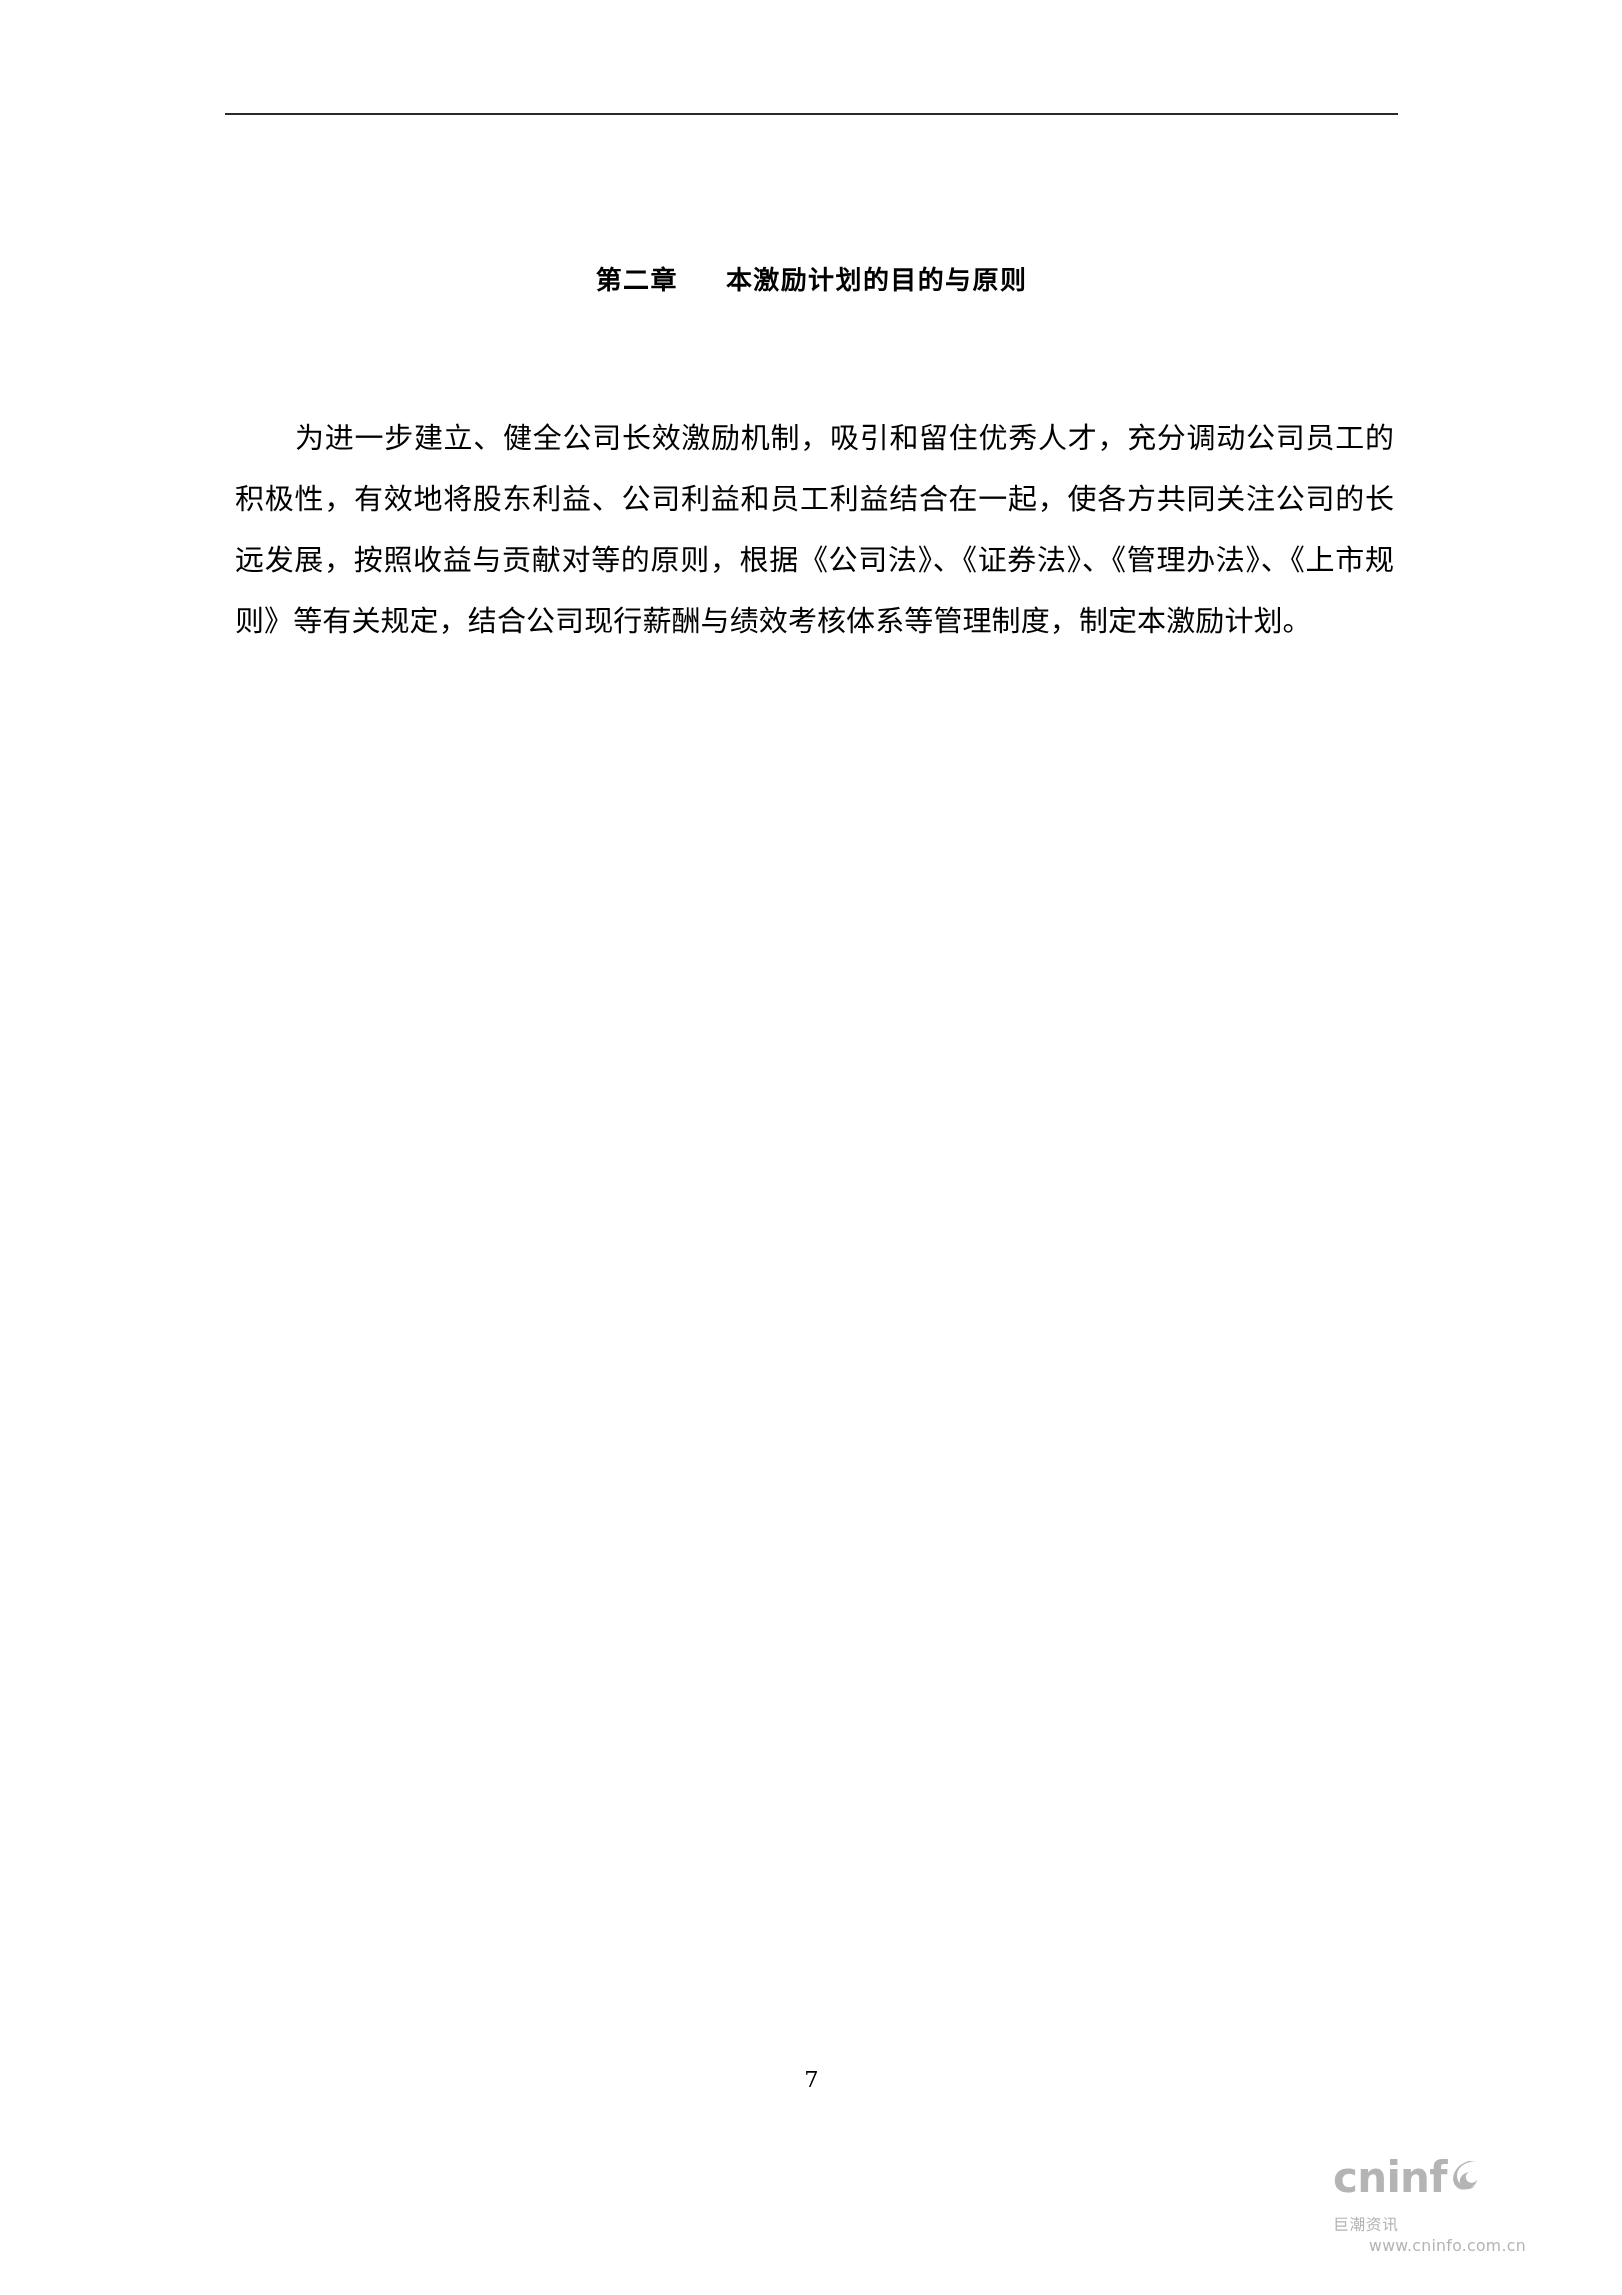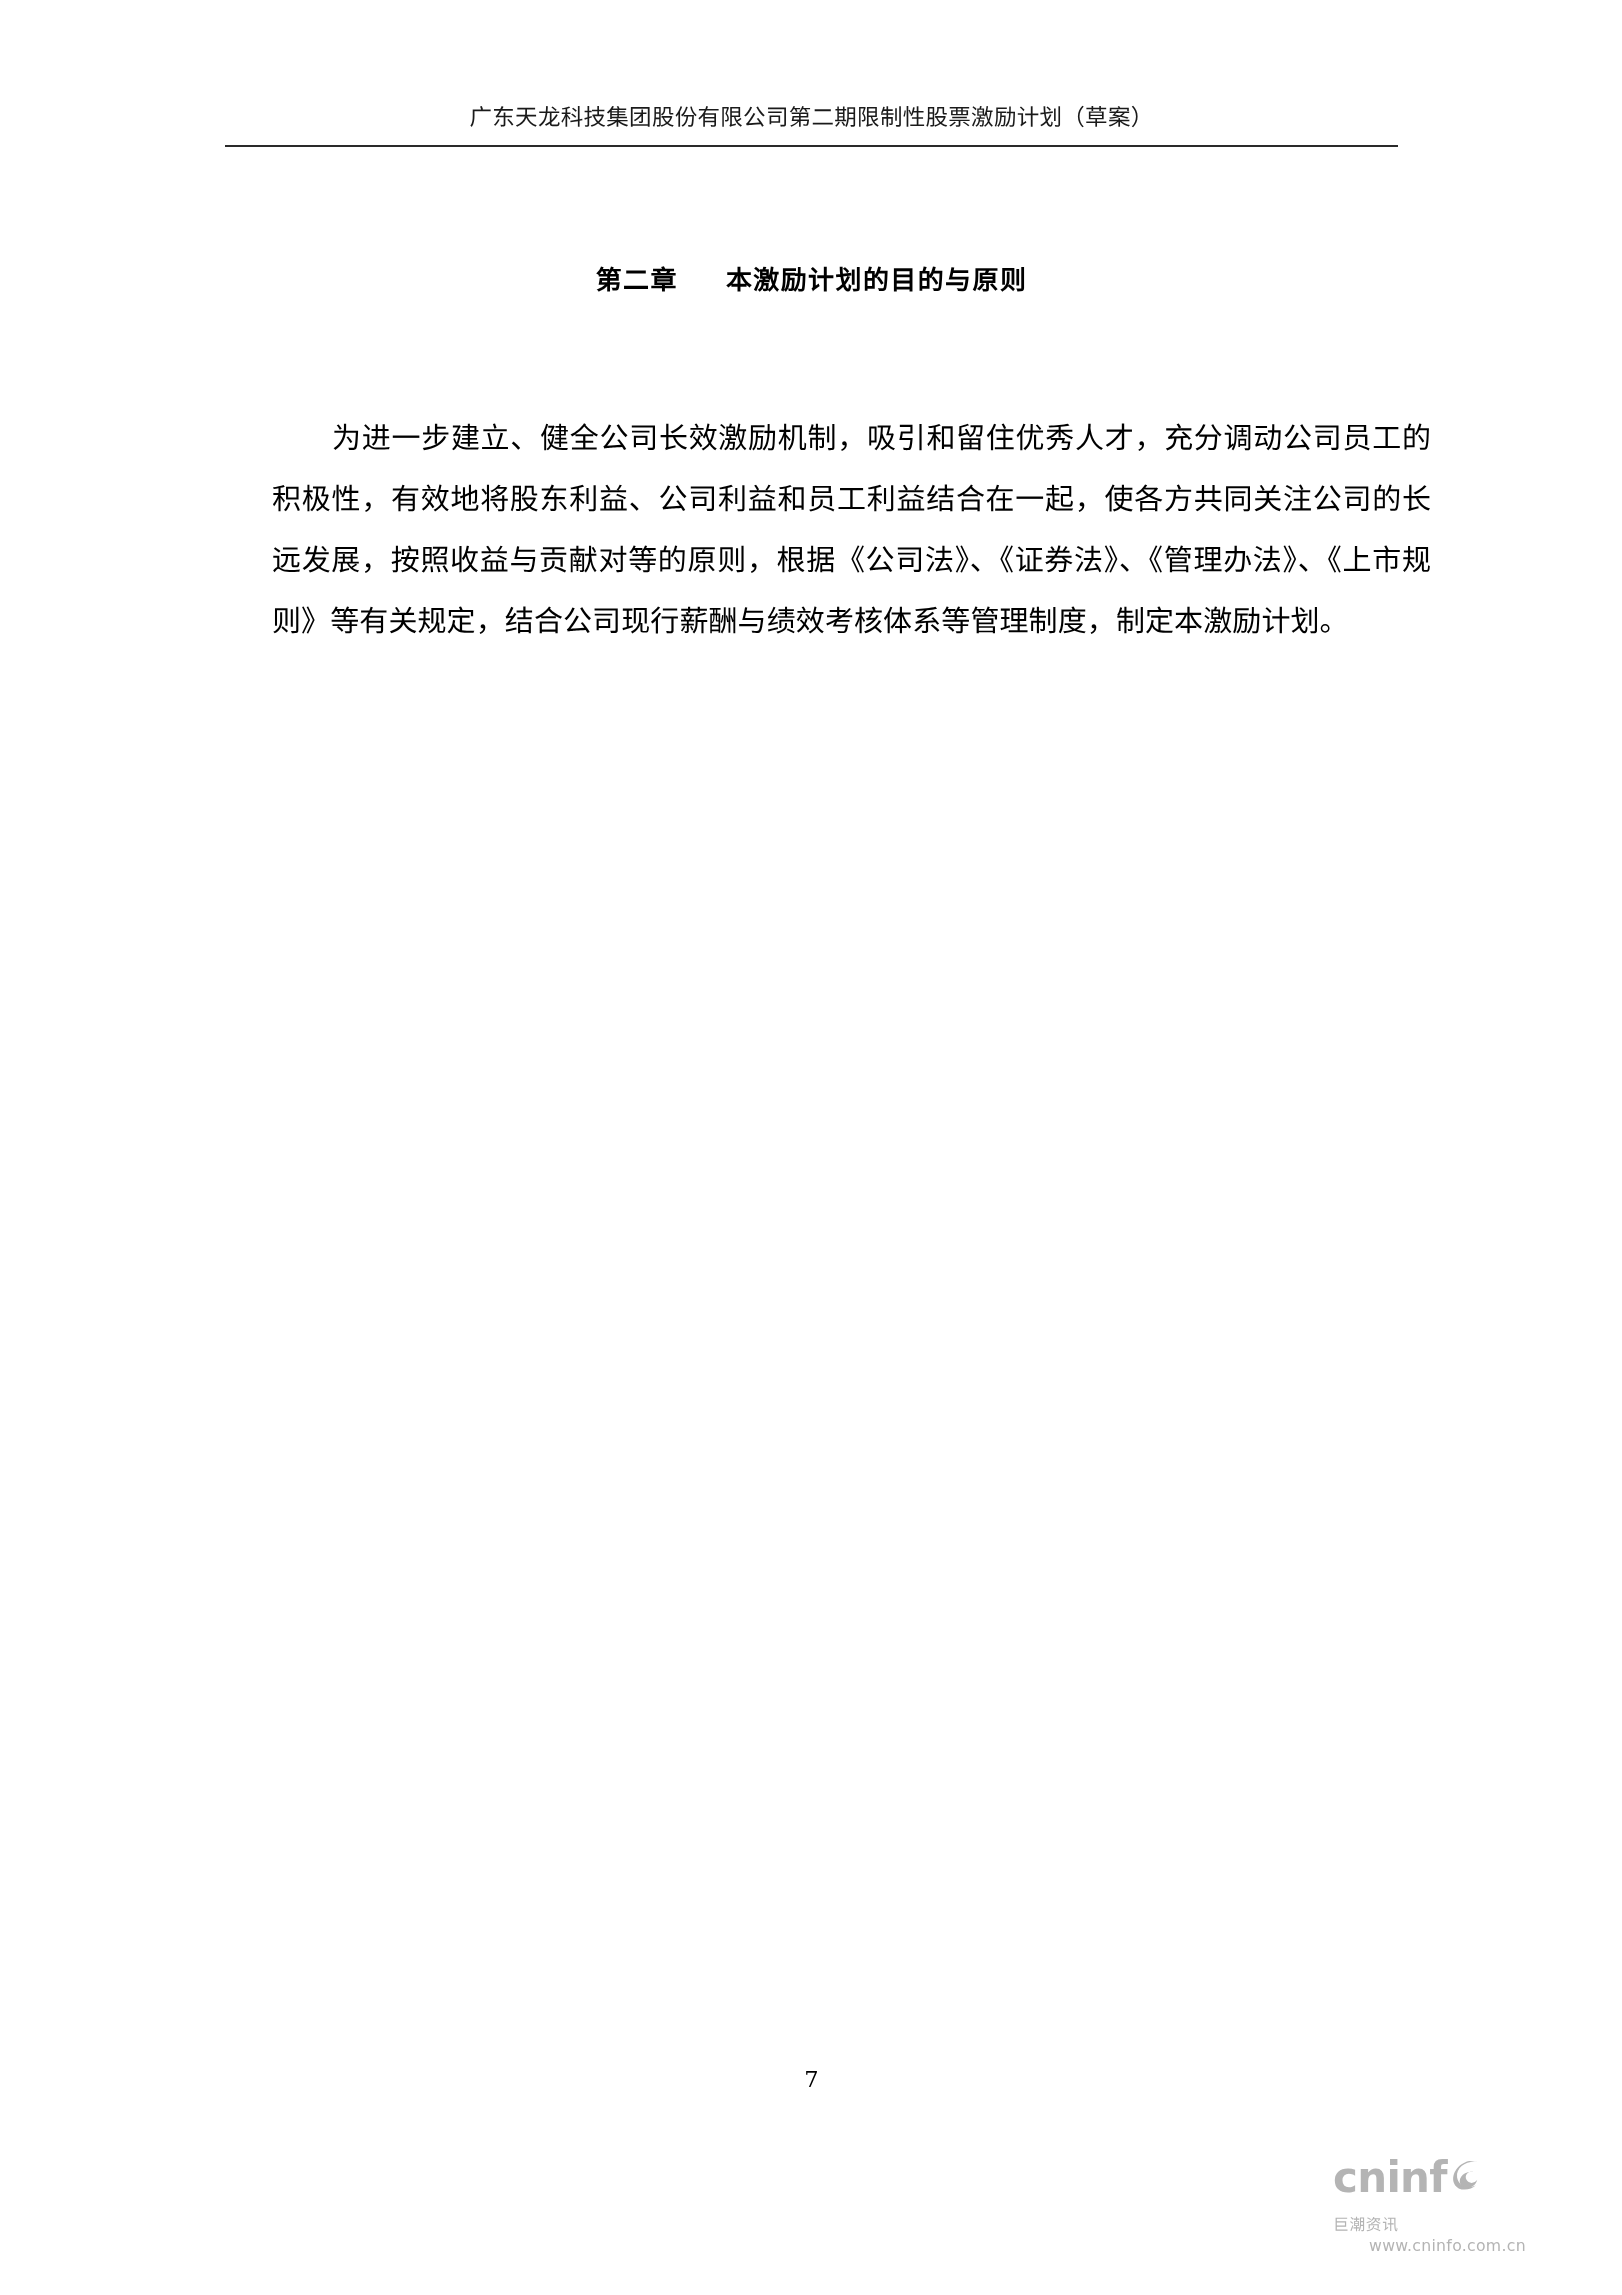--- a/index.html
+++ b/index.html
@@ -63,21 +63,20 @@
   .chapter-title .chapter-num {
     margin-right: 48px;
   }
 
   
   .body-block {
     position: absolute;
     top: 379px;
     left: 235px;
     width: 1159px;
-    margin-left: 37px;
   }
   .para {
     font-size: 29px;
     line-height: 61px;
     text-align: justify;
     text-justify: inter-ideograph;
     text-indent: 60px;
     color: #000000;
     letter-spacing: 0.1px;
   }
@@ -136,21 +135,20 @@
     margin-top: 1.4px;
     margin-left: 36px;
   }
 </style>
 </head>
 <body>
 
 <div class="page">
 
   <div class="header-block">
-    <div class="header-text">广东天龙科技集团股份有限公司第二期限制性股票激励计划（草案）</div>
     <div class="header-rule"></div>
   </div>
 
   <div class="chapter-title">
     <span class="chapter-num">第二章</span><span>本激励计划的目的与原则</span>
   </div>
 
   <div class="body-block">
     <p class="para">为进一步建立、健全公司长效激励机制，吸引和留住优秀人才，充分调动公司员工的积极性，有效地将股东利益、公司利益和员工利益结合在一起，使各方共同关注公司的长远发展，按照收益与贡献对等的原则，根据《公司法》、《证券法》、《管理办法》、《上市规则》等有关规定，结合公司现行薪酬与绩效考核体系等管理制度，制定本激励计划。</p>
   </div>

